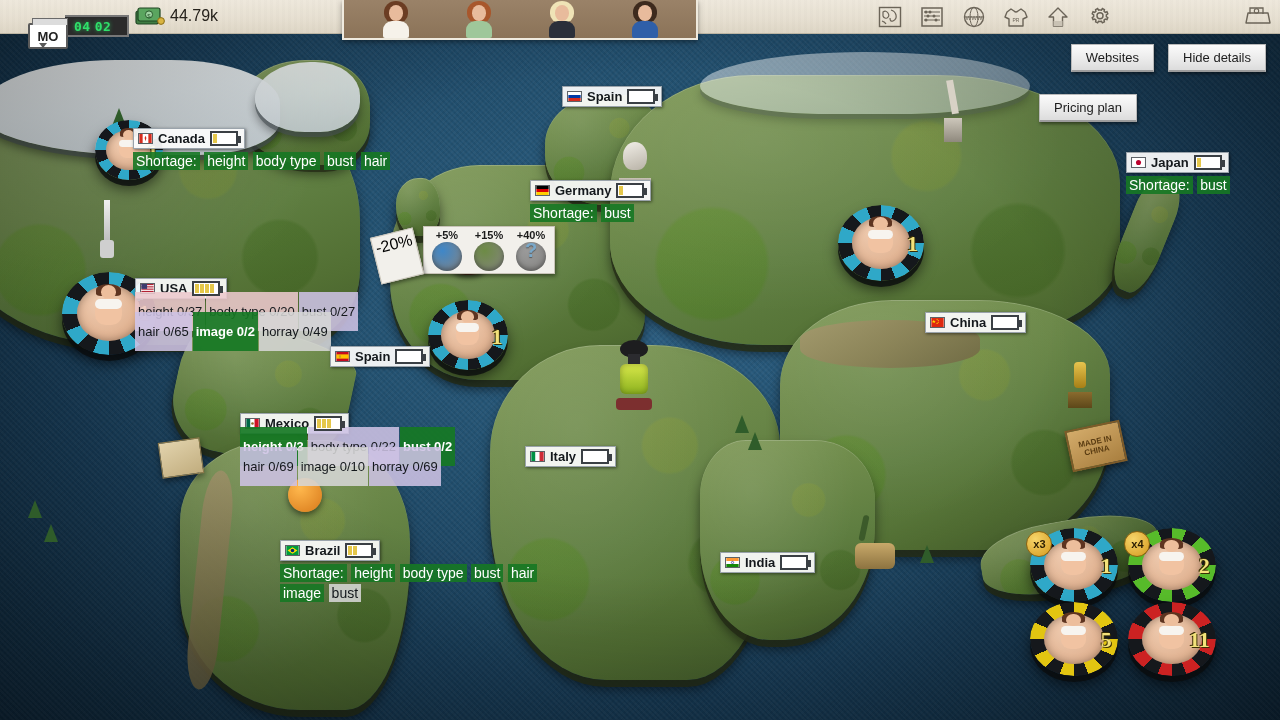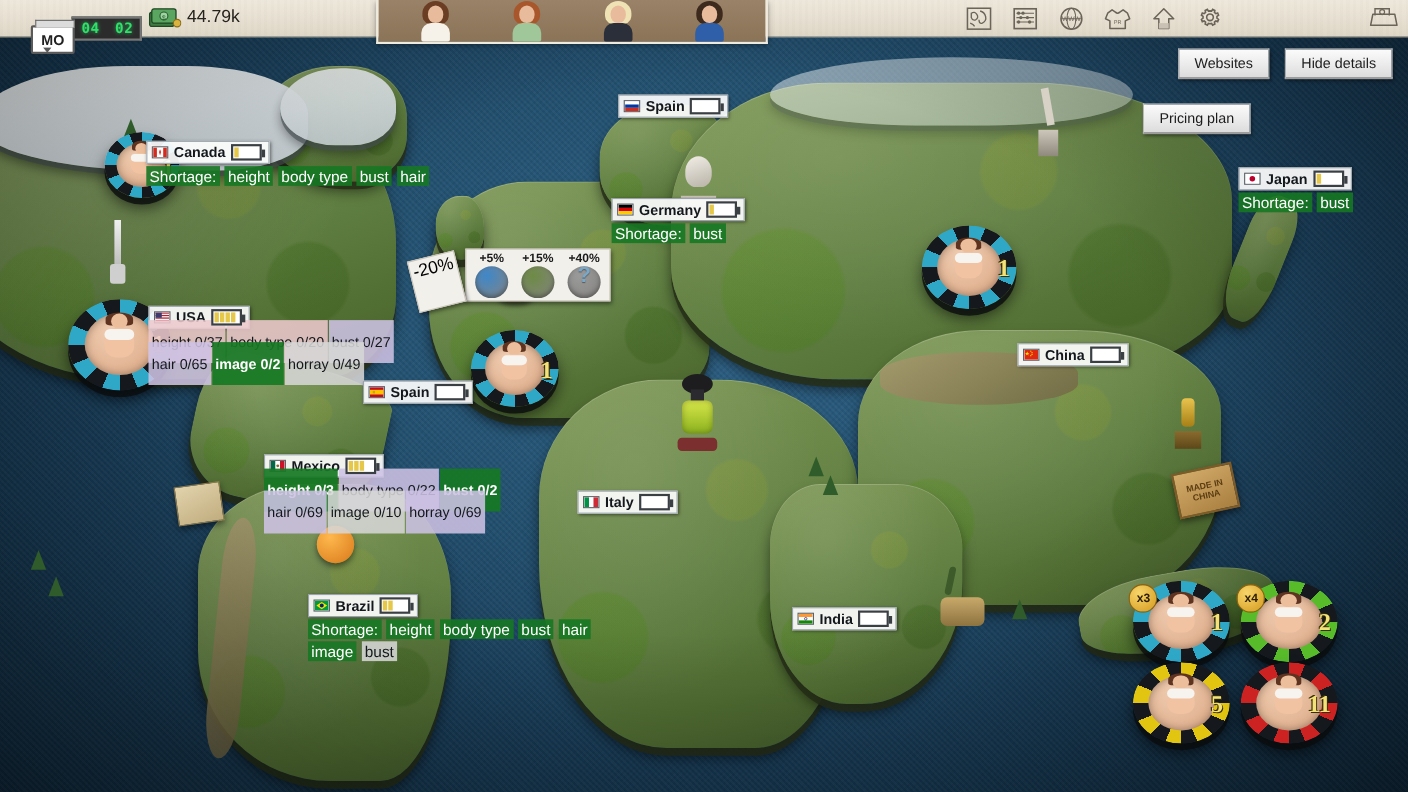--- a/index.html
+++ b/index.html
@@ -73,21 +73,21 @@
     content:""; position:absolute; top:-7px; left:2px; width:34px; height:6px;
     background:#dcdcdc; border:1px solid #6a6a6a; border-bottom:none;
   }
   .cal-page::after {
     content:""; position:absolute; bottom:-1px; left:9px; width:8px; height:5px;
     background:#5a5a5a; clip-path: polygon(0 0, 100% 0, 50% 100%);
   }
   .cal-lcd {
     margin-left:-3px; height:22px; min-width:64px; padding:0 5px 0 9px;
     background:#2b2b2b; border:2px solid #777; border-left:none;
-    display:flex; align-items:center; gap:14px;
+    display:flex; align-items:center; gap:4px;
     font: bold 13px "DejaVu Sans Mono", monospace; color:#2fe06a;
     letter-spacing:.5px; text-shadow:0 0 4px rgba(47,224,106,.7);
   }
   .money-widget { position:absolute; left:135px; top:5px; display:flex; align-items:center; gap:5px; }
   .money-text { font: 16px "Liberation Sans", sans-serif; color:#26221c; }
 
   .portrait-panel {
     position:absolute; left:342px; top:0; width:356px; height:40px;
     background: linear-gradient(180deg, #9a8268 0%, #8b7358 100%);
     border:2px solid #efeade; border-top:none;
@@ -465,21 +465,21 @@
         </div><div class="c-tags"><span class="shortage">Shortage:</span> <span class="shortage">height</span> <span class="shortage">body type</span> <span class="shortage">bust</span> <span class="shortage">hair</span> <span class="shortage">image</span> <span class="shortage shortage-grey">bust</span> </div></div>
       <div class="country" style="left: 330px; top: 346px;"><div class="c-head">
           <svg class="flag" viewBox="0 0 15 11">
             <rect width="15" height="11" fill="#c60b1e"></rect>
             <rect y="2.9" width="15" height="5.2" fill="#ffc400"></rect>
             <rect x="3" y="4" width="2.6" height="3" fill="#c9a227"></rect>
           </svg>
           <span class="c-name">Spain</span>
           <span class="battery"></span>
         </div></div>
-      <div class="country" style="left: 556px; top: 180px;"><div class="c-head">
+      <div class="country" style="left: 530px; top: 180px;"><div class="c-head">
           <svg class="flag" viewBox="0 0 15 11">
             <rect width="15" height="3.67" fill="#000"></rect>
             <rect y="3.67" width="15" height="3.67" fill="#dd0000"></rect>
             <rect y="7.34" width="15" height="3.66" fill="#ffce00"></rect>
           </svg>
           <span class="c-name">Germany</span>
           <span class="battery">
             <span class="cell"></span>
           </span>
         </div><div class="c-tags"><span class="shortage">Shortage:</span> <span class="shortage">bust</span> </div></div>

